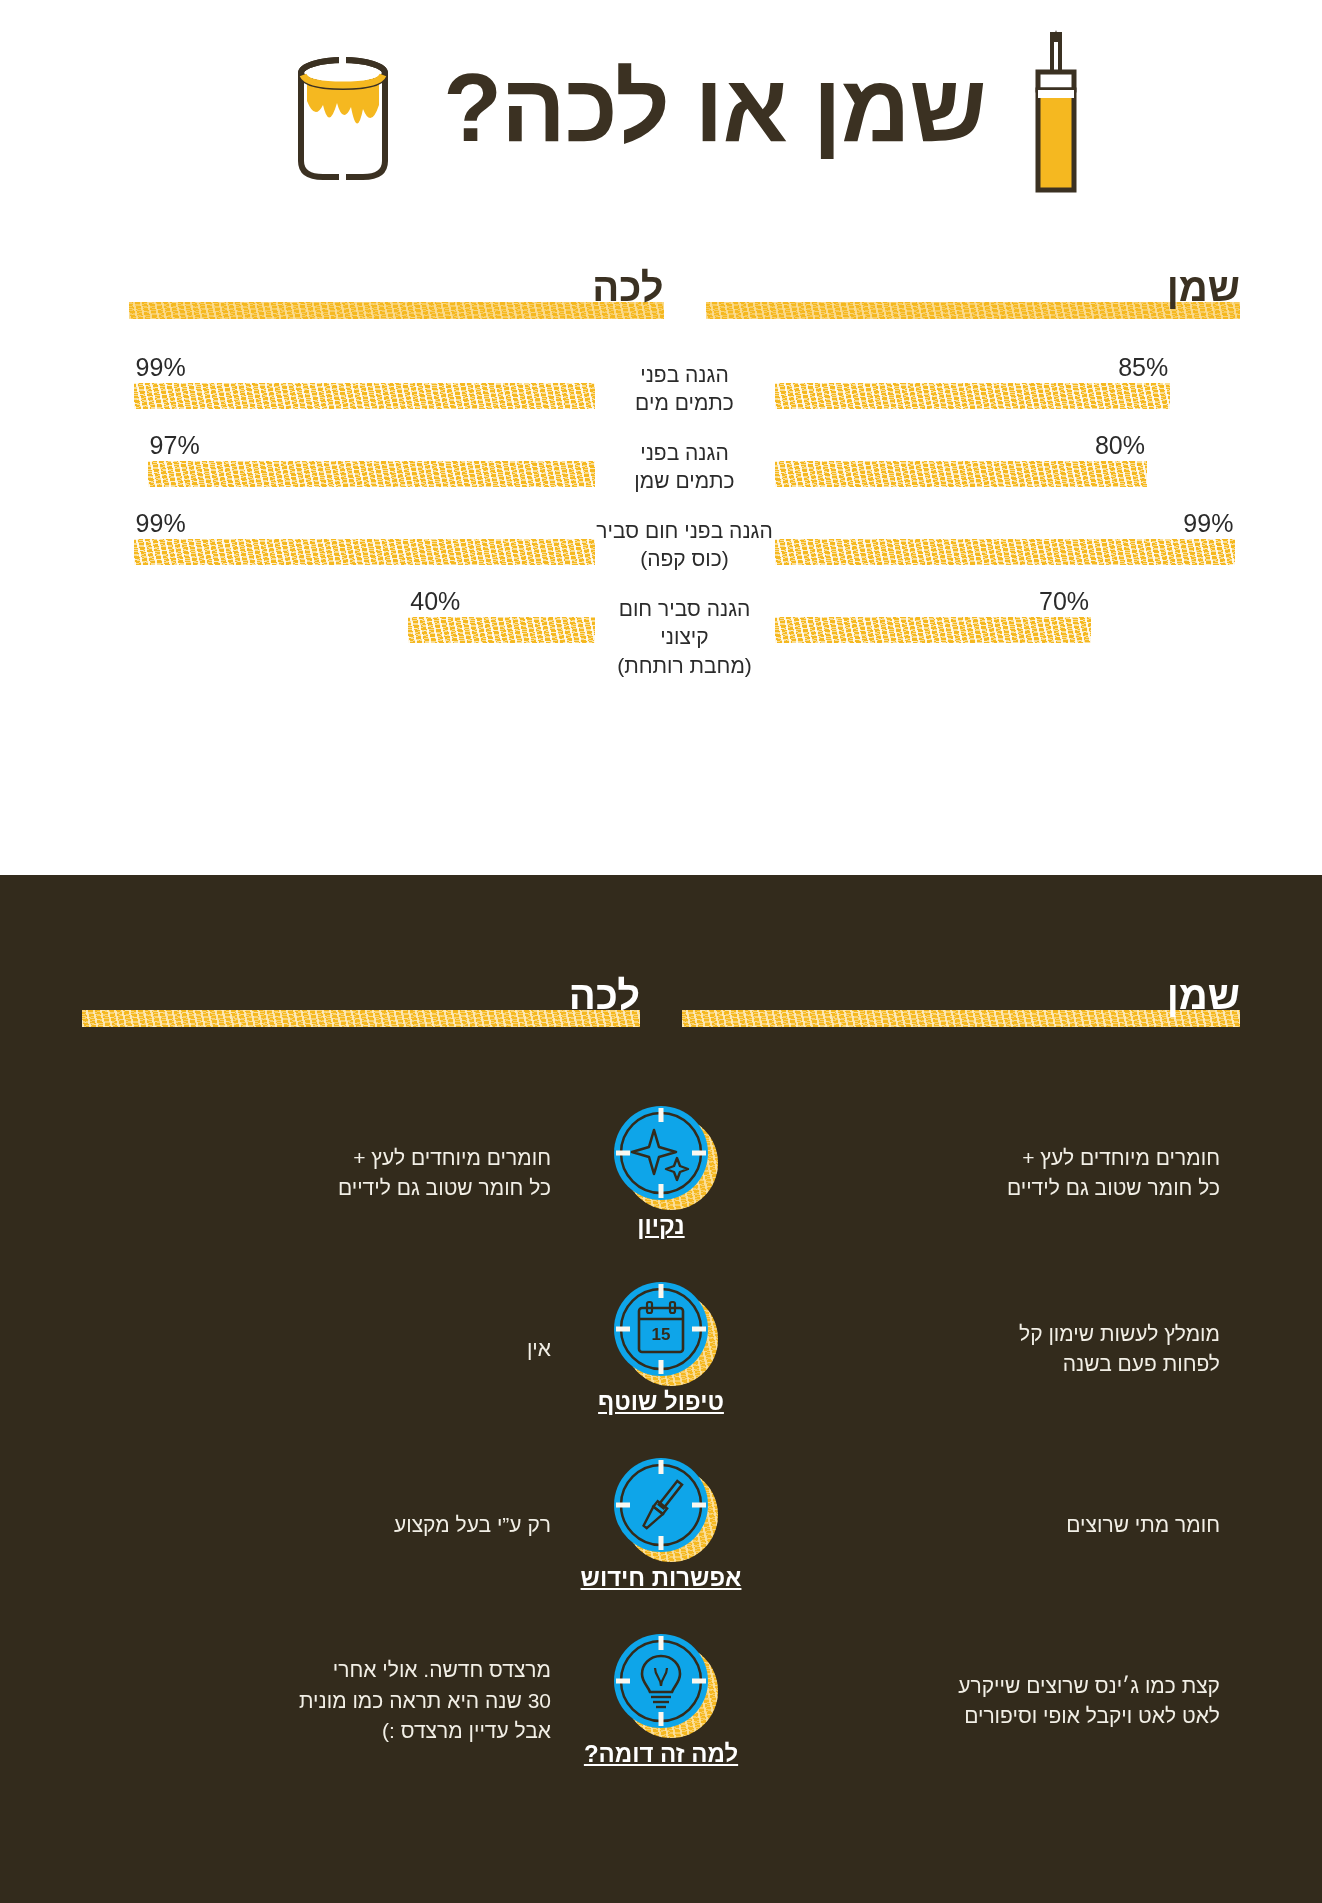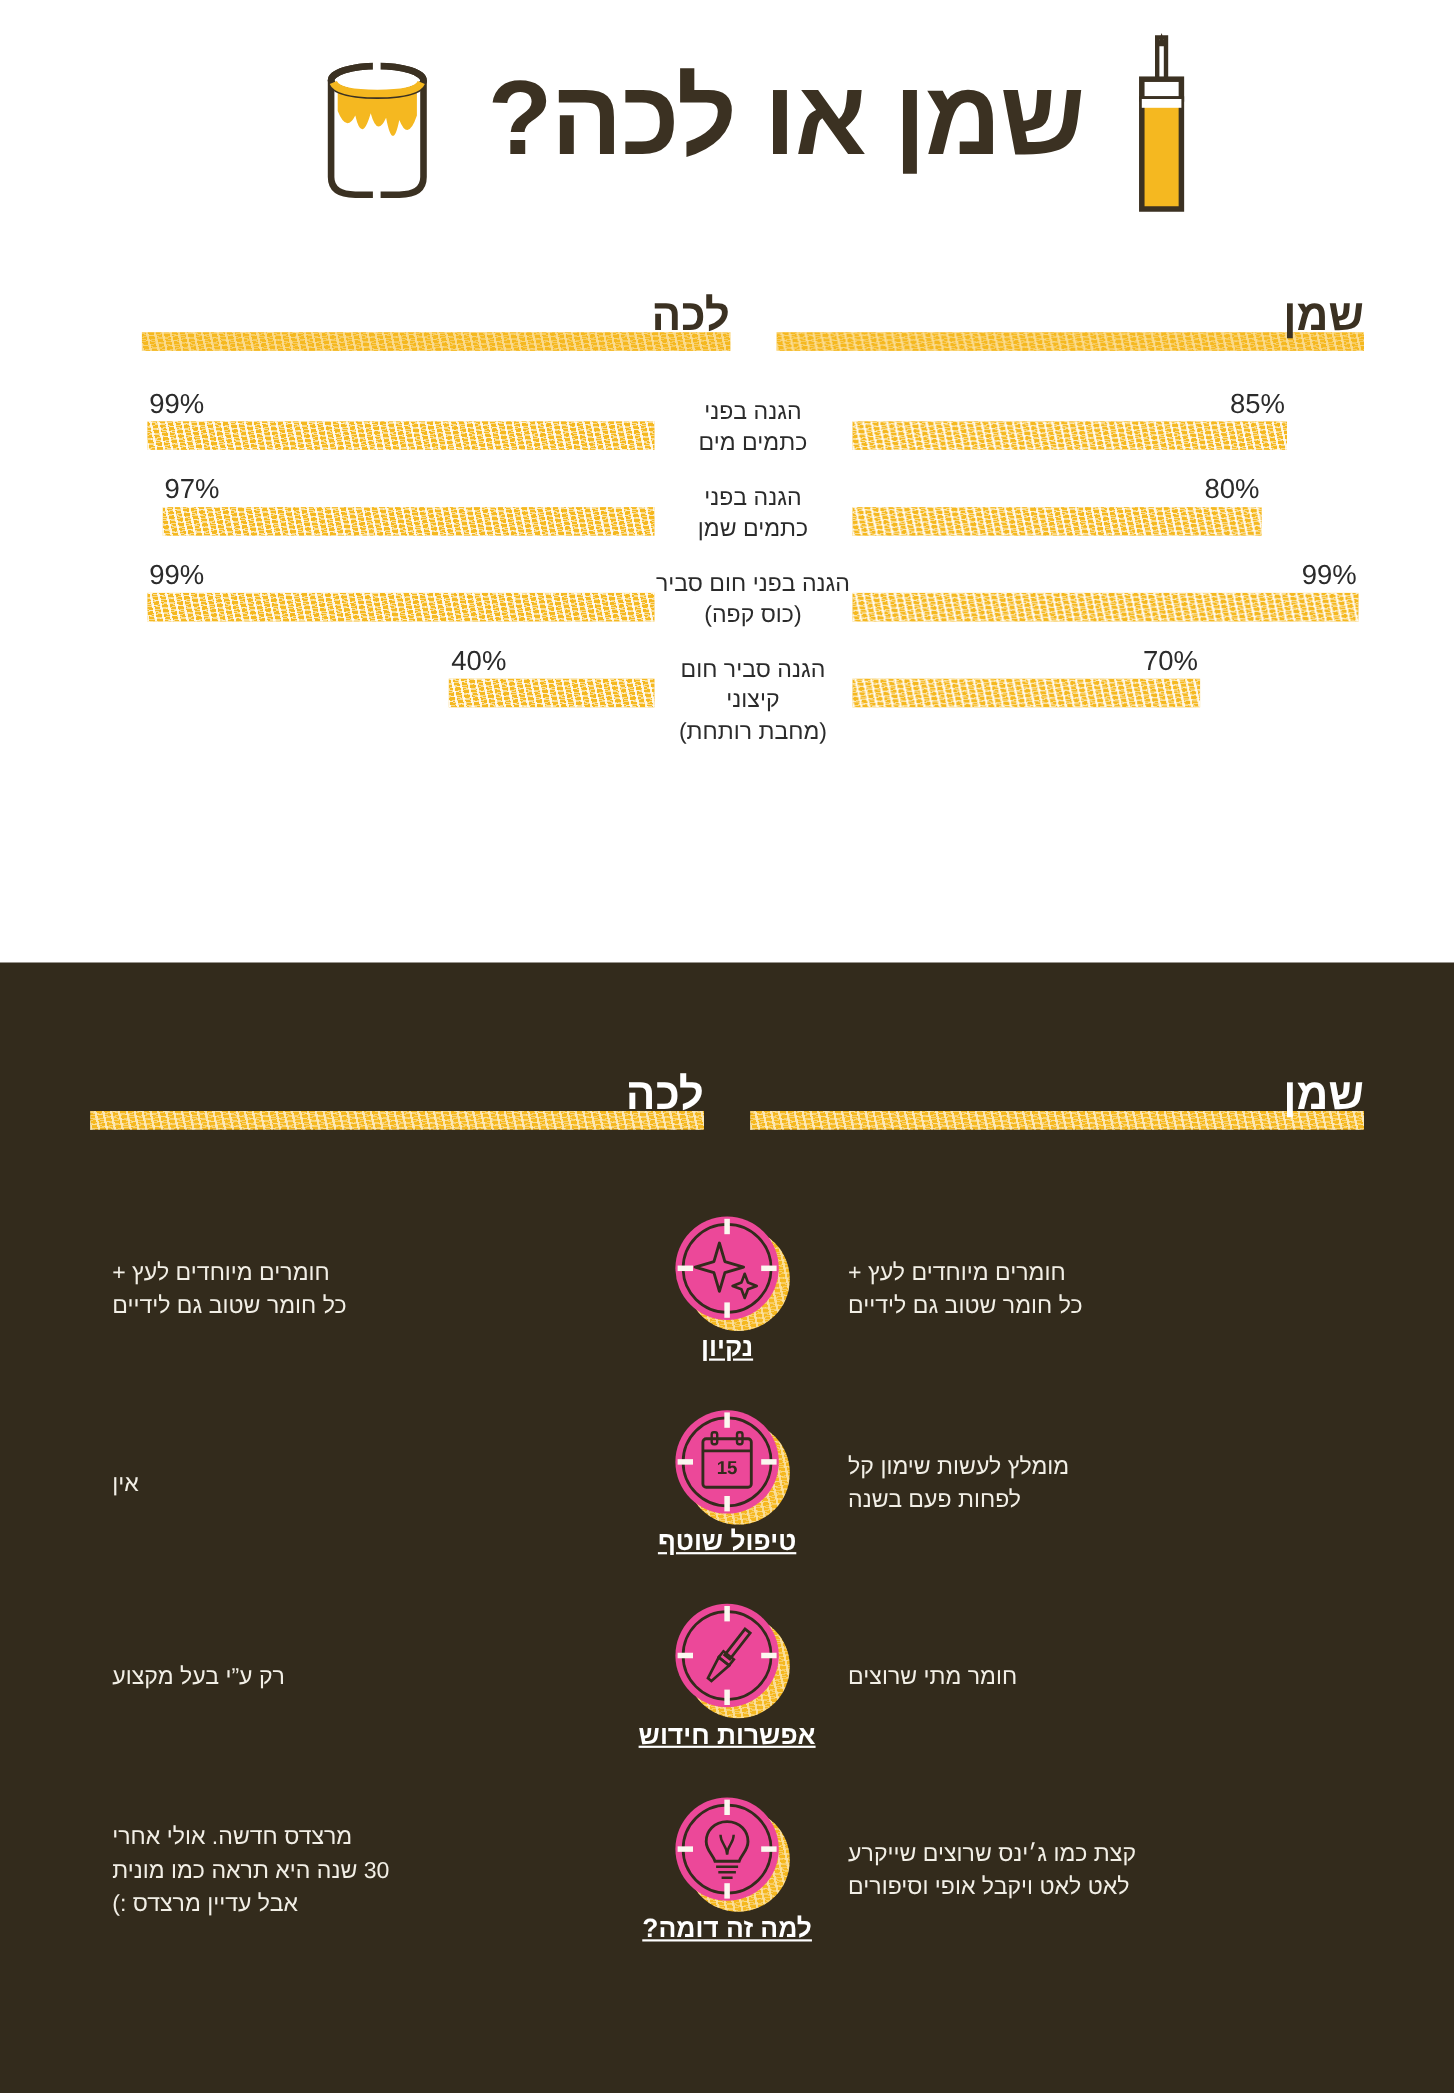--- a/index.html
+++ b/index.html
@@ -136,21 +136,21 @@
 
   .feat{ padding:0 82px; margin-top:58px; }
   .feat-row{
     display:flex;
     direction:rtl;
     align-items:center;
     min-height:176px;
   }
   .feat-text{
     flex:1 1 0;
-    text-align:left;
+    text-align:right;
     color:#f2efe6;
     font-size:21px;
     line-height:1.45;
     direction:rtl;
     padding:0 20px;
   }
   .feat-icon{
     flex:0 0 180px;
     display:flex;
     flex-direction:column;
@@ -167,21 +167,21 @@
     width:94px; height:94px;
     border-radius:50%;
     background:#f5b820;
   }
   .icon-circle .shadow .grunge{ border-radius:50%; opacity:.6; }
   .icon-circle .disc{
     position:absolute;
     left:0; top:0;
     width:94px; height:94px;
     border-radius:50%;
-    background:#ec4899;
+    background:#0ea5e9;
     display:flex;
     align-items:flex-end;
     justify-content:center;
   }
   .icon-label{
     margin-top:12px;
     font-size:24px;
     font-weight:bold;
     color:#ffffff;
     direction:rtl;

